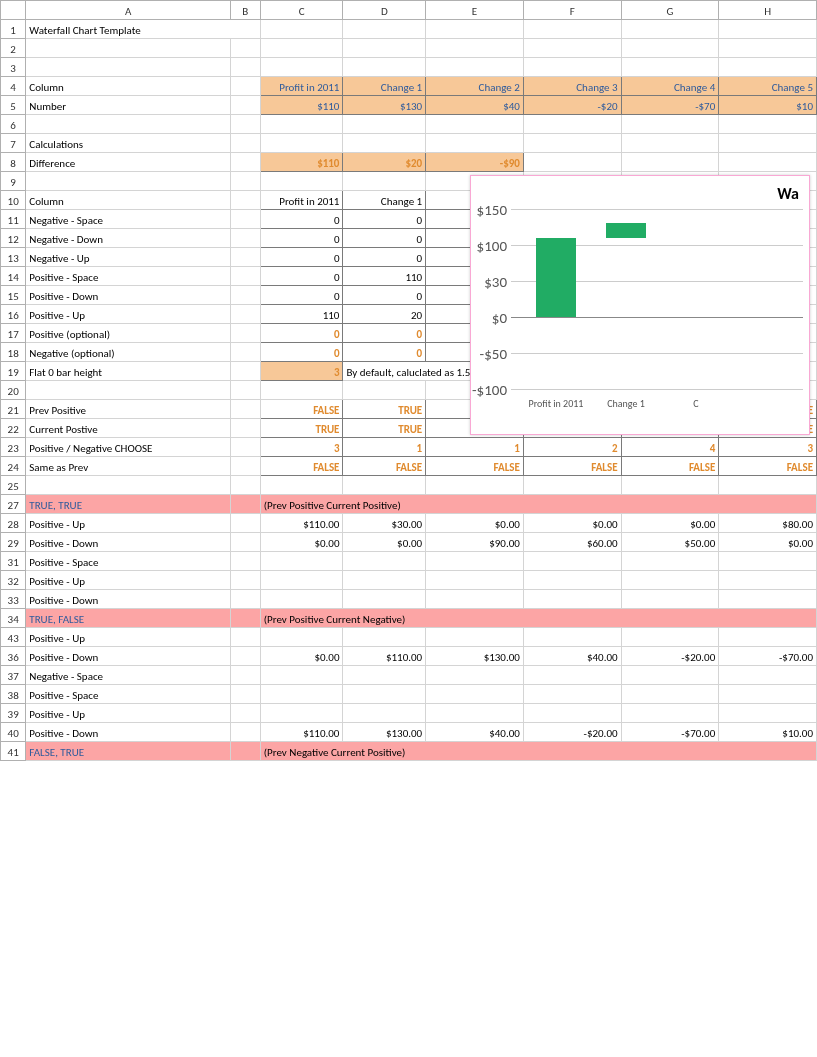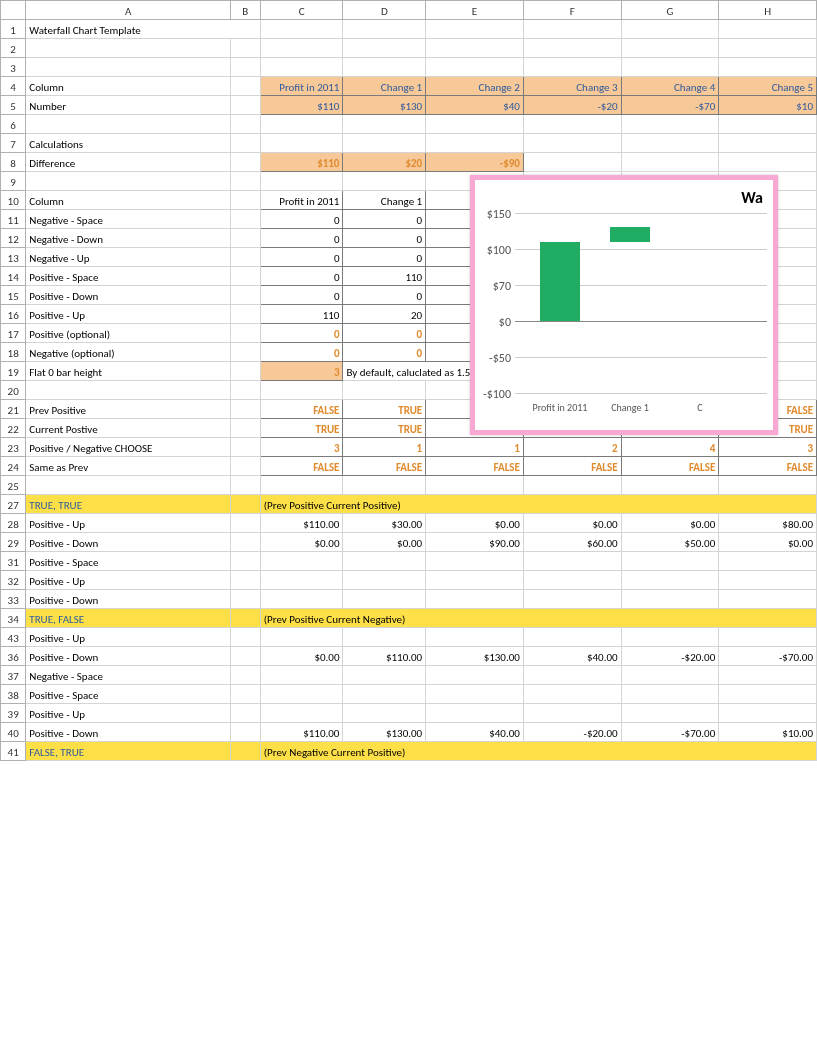--- a/index.html
+++ b/index.html
@@ -37,46 +37,46 @@
     font-size: 11px;
     color: #333;
   }
   .rowhdr { width: 22px; text-align: center; background:#fff; border:1px solid #b0b0b0; font-size:11px; color:#333;}
   .bold { font-weight: normal; }
   .orange-fill { background: #f7c898; }
   .orange-bold { color: #e08b2f; font-weight: bold; }
   .blue-text { color: #2f5b9c; }
   .right { text-align: right; }
   .center { text-align: right; }
-  .section-gray { background: #fde047; }
+  .section-gray { background: #fca5a5; }
   .tall { height: 38px; vertical-align: bottom; }
   .bord-strong { border: 1px solid #7a7a7a !important; }
 
   
   .chart-float {
     position: absolute;
     left: 470px;
     top: 175px;
-    width: 308px;
+    width: 340px;
     height: 260px;
     background: #fff;
-    border: 5px solid #f9a8d4;
+    border: 1px solid #f9a8d4;
     box-shadow: 0 0 3px rgba(0,0,0,0.2);
     padding: 8px 6px 4px 6px;
     overflow: hidden;
   }
   .chart-title { text-align: right; font-weight: bold; font-size: 16px; padding-right: 4px; }
   .chart-plot {
     position: relative;
     height: 190px;
     margin: 6px 0 0 34px;
     border-bottom: none;
   }
   .gridline { position:absolute; left:0; right:0; height:0; border-top:1px solid #ccc; }
-  .ylabel { position:absolute; right: calc(100% + 4px); font-size:12px; color:#555; transform: translateY(-50%); }
+  .ylabel { position:absolute; right: calc(100% + 4px); font-size:15px; color:#555; transform: translateY(-50%); }
   .zero-line { border-top: 1px solid #888; }
   .bar { position:absolute; background:#21ac64; bottom:0; }
   .xcat { position:absolute; top: calc(100% + 8px); font-size:10px; color:#555; text-align:center; width:60px; transform: translateX(-50%); }
 </style>
 </head>
 <body>
 
 <div class="sheet">
 <table class="grid">
   <colgroup>
@@ -522,21 +522,21 @@
         <div class="gridline " style="top:180px">
           <span class="ylabel">-$100</span>
         </div>
         <div class="gridline " style="top:144px">
           <span class="ylabel">-$50</span>
         </div>
         <div class="gridline zero-line" style="top:108px">
           <span class="ylabel">$0</span>
         </div>
         <div class="gridline " style="top:72px">
-          <span class="ylabel">$70</span>
+          <span class="ylabel">$30</span>
         </div>
         <div class="gridline " style="top:36px">
           <span class="ylabel">$100</span>
         </div>
         <div class="gridline " style="top:0px">
           <span class="ylabel">$150</span>
         </div>
         <div class="bar" style="left:25px;width:40px;top:28.80000000000001px;height:79.19999999999999px;background:#21ac64"></div>
         <div class="bar" style="left:95px;width:40px;top:14.400000000000006px;height:14.400000000000006px;background:#21ac64"></div>
         <div class="xcat" style="left:45px">Profit in 2011</div>

